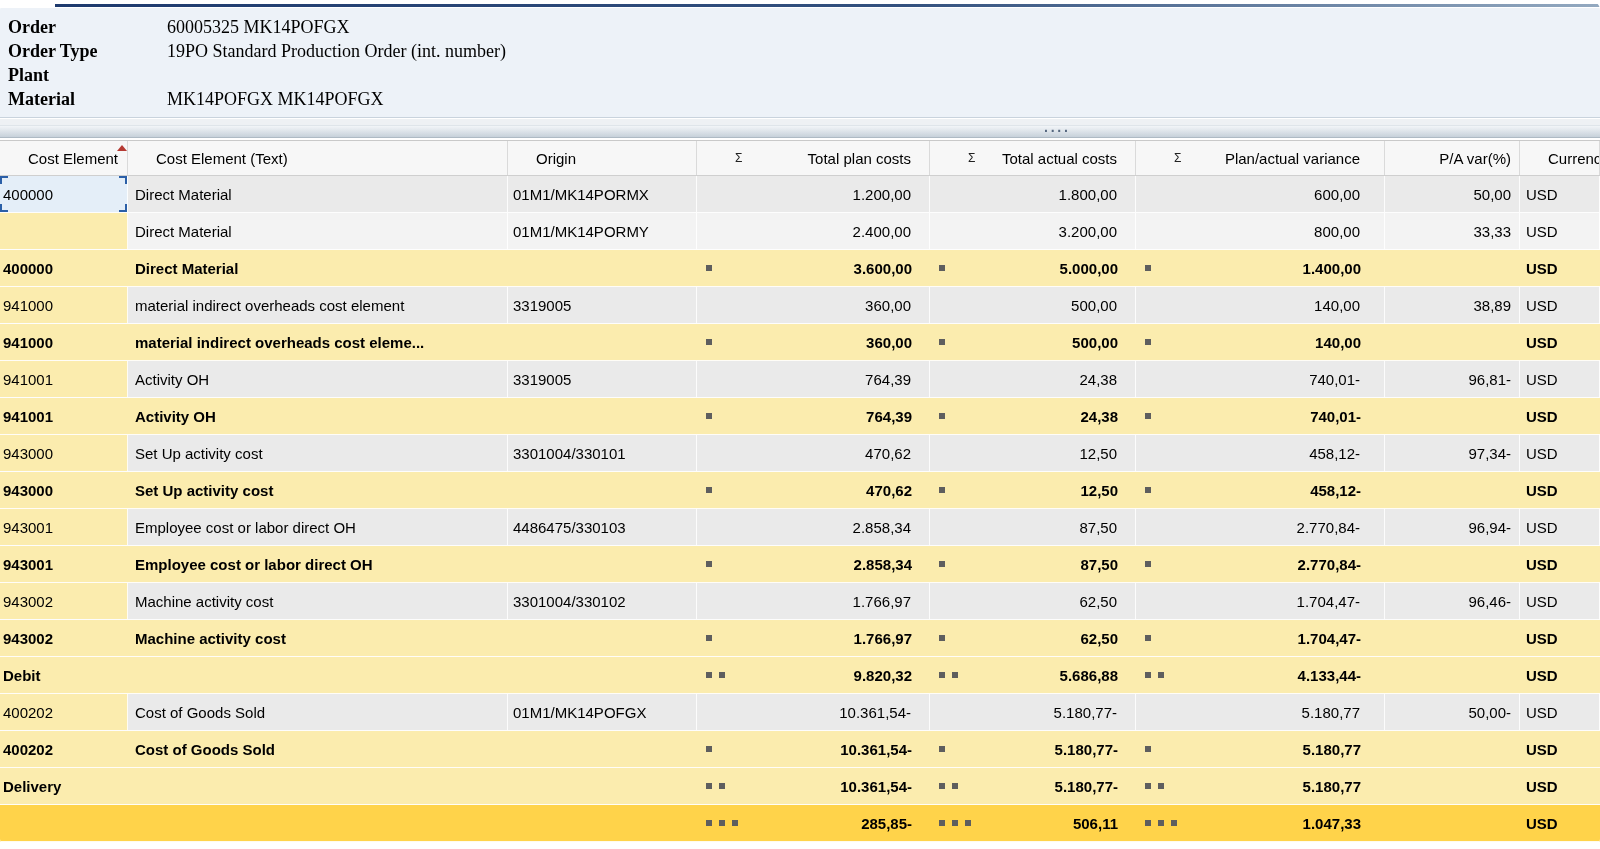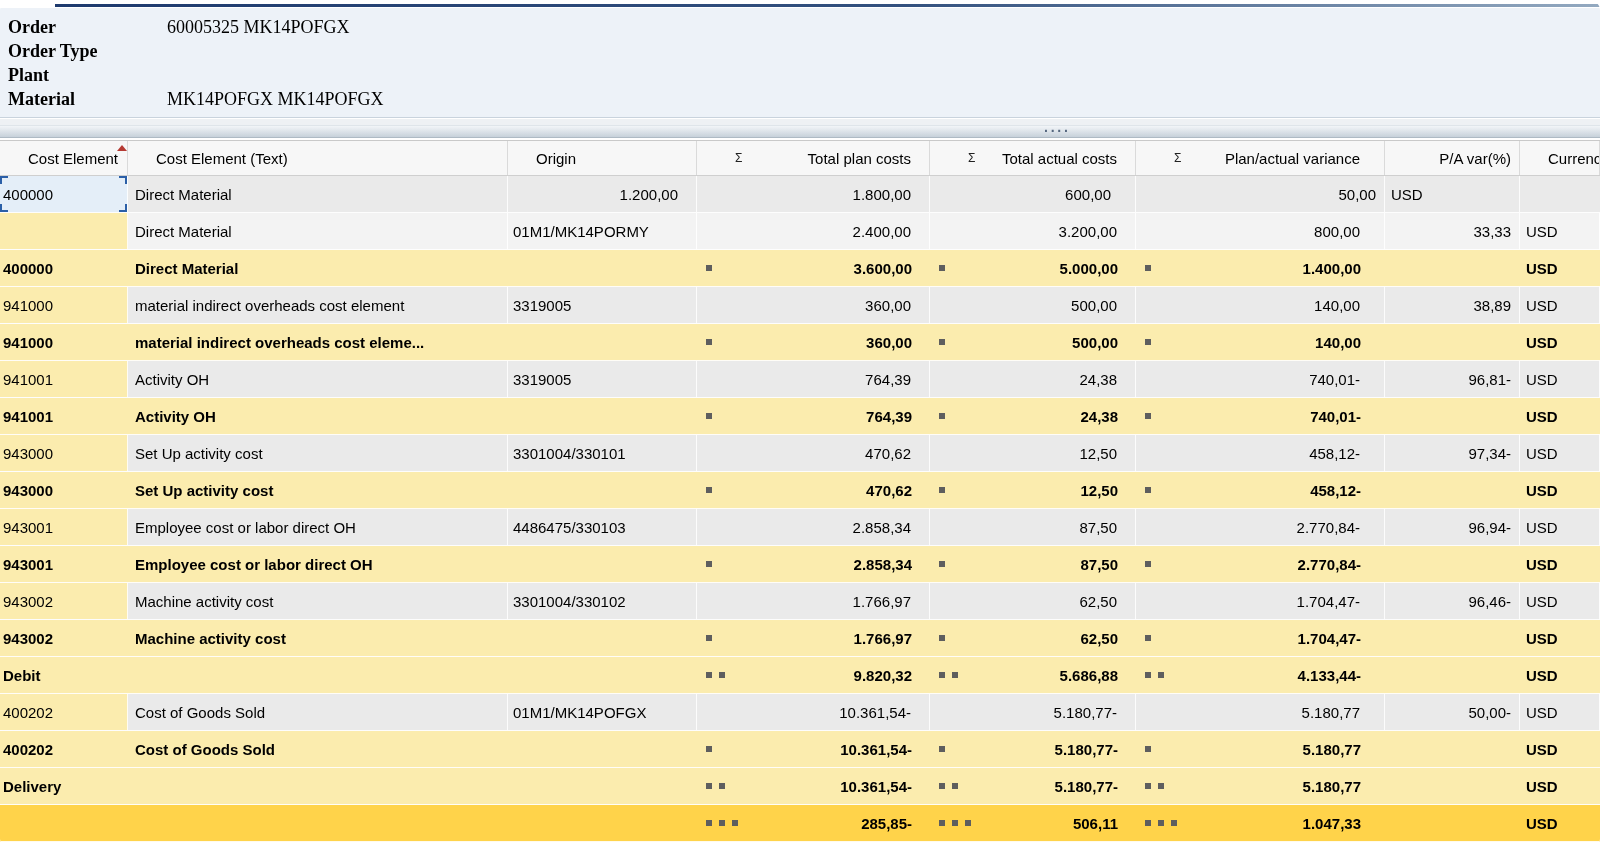--- a/index.html
+++ b/index.html
@@ -80,20 +80,21 @@
   <div class="top-strip"></div>
   <div class="top-line"></div>
 
   <div class="info-panel">
     <div class="info-row">
       <span class="info-label">Order</span>
       <span class="info-value">60005325 MK14POFGX</span>
     </div>
     <div class="info-row">
       <span class="info-label">Order Type</span>
+      <span class="info-value">19PO Standard Production Order (int. number)</span>
     </div>
     <div class="info-row">
       <span class="info-label">Plant</span>
     </div>
     <div class="info-row">
       <span class="info-label">Material</span>
       <span class="info-value">MK14POFGX MK14POFGX</span>
     </div>
   </div>
 
@@ -129,20 +130,21 @@
 
   <div class="row detail">
         <div class="c ce sel">
           <span class="ce-text">400000</span>
           <b class="tl"></b>
           <b class="tr"></b>
           <b class="bl"></b>
           <b class="br"></b>
         </div>
         <div class="c tx">Direct Material</div>
+        <div class="c og">01M1/MK14PORMX</div>
         <div class="c grp">
           <i class="blt"></i>
           <span class="val pad-plan">1.200,00</span>
         </div>
         <div class="c grp">
           <i class="blt"></i>
           <span class="val pad-act">1.800,00</span>
         </div>
         <div class="c grp">
           <i class="blt"></i>

